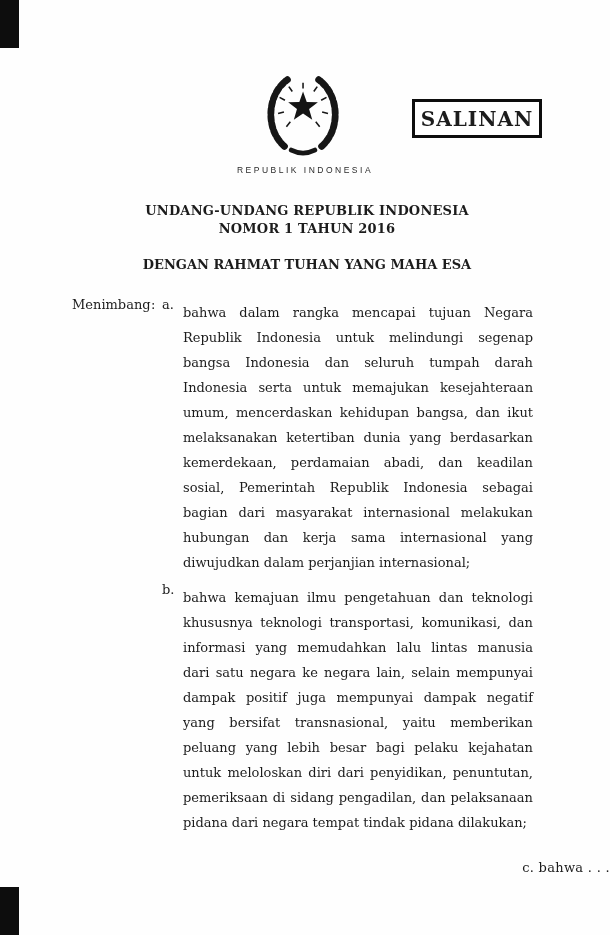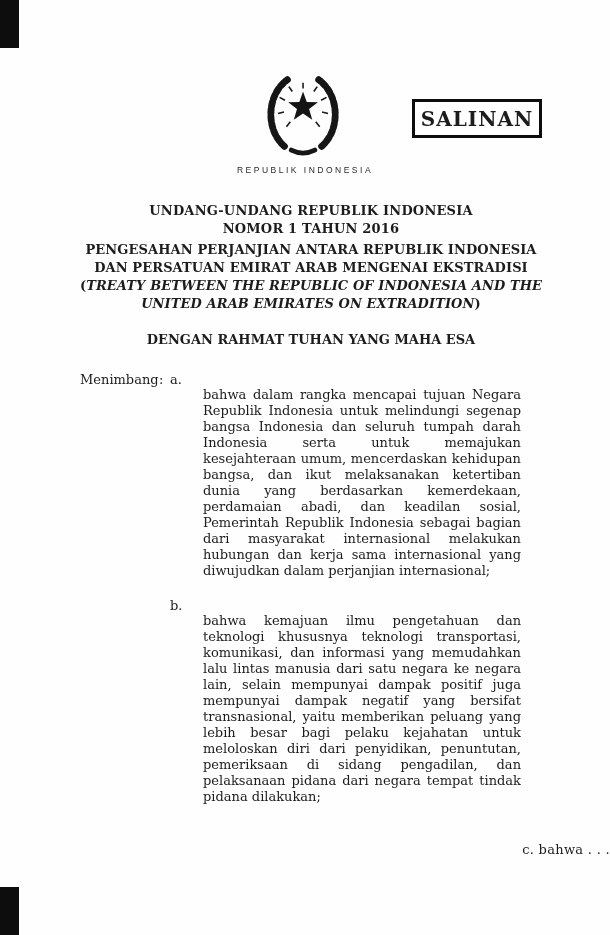--- a/index.html
+++ b/index.html
@@ -67,21 +67,21 @@
     font-size: 8.5px;
     letter-spacing: 2.5px;
     color: #2a2a2a;
     line-height: 12px;
   }
 
   
   .doc-body {
     position: absolute;
     top: 202px;
-    left: 12px;
+    left: 4px;
     right: 0;
     font-size: 13px;
     line-height: 18.5px;
   }
   .centered { text-align: center; }
   .bold { font-weight: bold; }
 
   .doc-title { font-weight: bold; line-height: 18px; letter-spacing: 0.2px; }
   .tentang { font-weight: bold; margin-top: 10px; }
   .subject {
@@ -105,24 +105,24 @@
   }
   .m-label, .m-colon { line-height: 18.5px; }
   .m-items { }
   .m-item {
     display: grid;
     grid-template-columns: 17px 1fr;
     margin-bottom: 2px;
   }
   .m-item .letter { line-height: 18.5px; }
   .m-item .item-text {
-    margin: 16px;
+    margin: 4px;
     text-align: justify;
     text-justify: inter-word;
-    line-height: 16px;
+    line-height: 25px;
   }
 
   .catchword {
     margin-top: 18px;
     text-align: right;
     letter-spacing: 0.3px;
   }
 </style>
 </head>
 <body>
@@ -165,21 +165,20 @@
   </div>
 
   <div class="doc-body">
 
     <div class="doc-title centered">
       <div>UNDANG-UNDANG REPUBLIK INDONESIA</div>
       <div>NOMOR 1 TAHUN 2016</div>
     </div>
 
 
-    <p class="subject"><span>PENGESAHAN PERJANJIAN ANTARA REPUBLIK INDONESIA DAN PERSATUAN EMIRAT ARAB MENGENAI EKSTRADISI (</span><span class="en">TREATY BETWEEN THE REPUBLIC OF INDONESIA AND THE UNITED ARAB EMIRATES ON EXTRADITION</span><span>)</span></p>
 
     <div class="invocation centered bold">DENGAN RAHMAT TUHAN YANG MAHA ESA</div>
 
 
     <div class="menimbang">
       <div class="m-label">Menimbang</div>
       <div class="m-colon">:</div>
       <div class="m-items">
         <div class="m-item">
           <span class="letter">a.</span>

